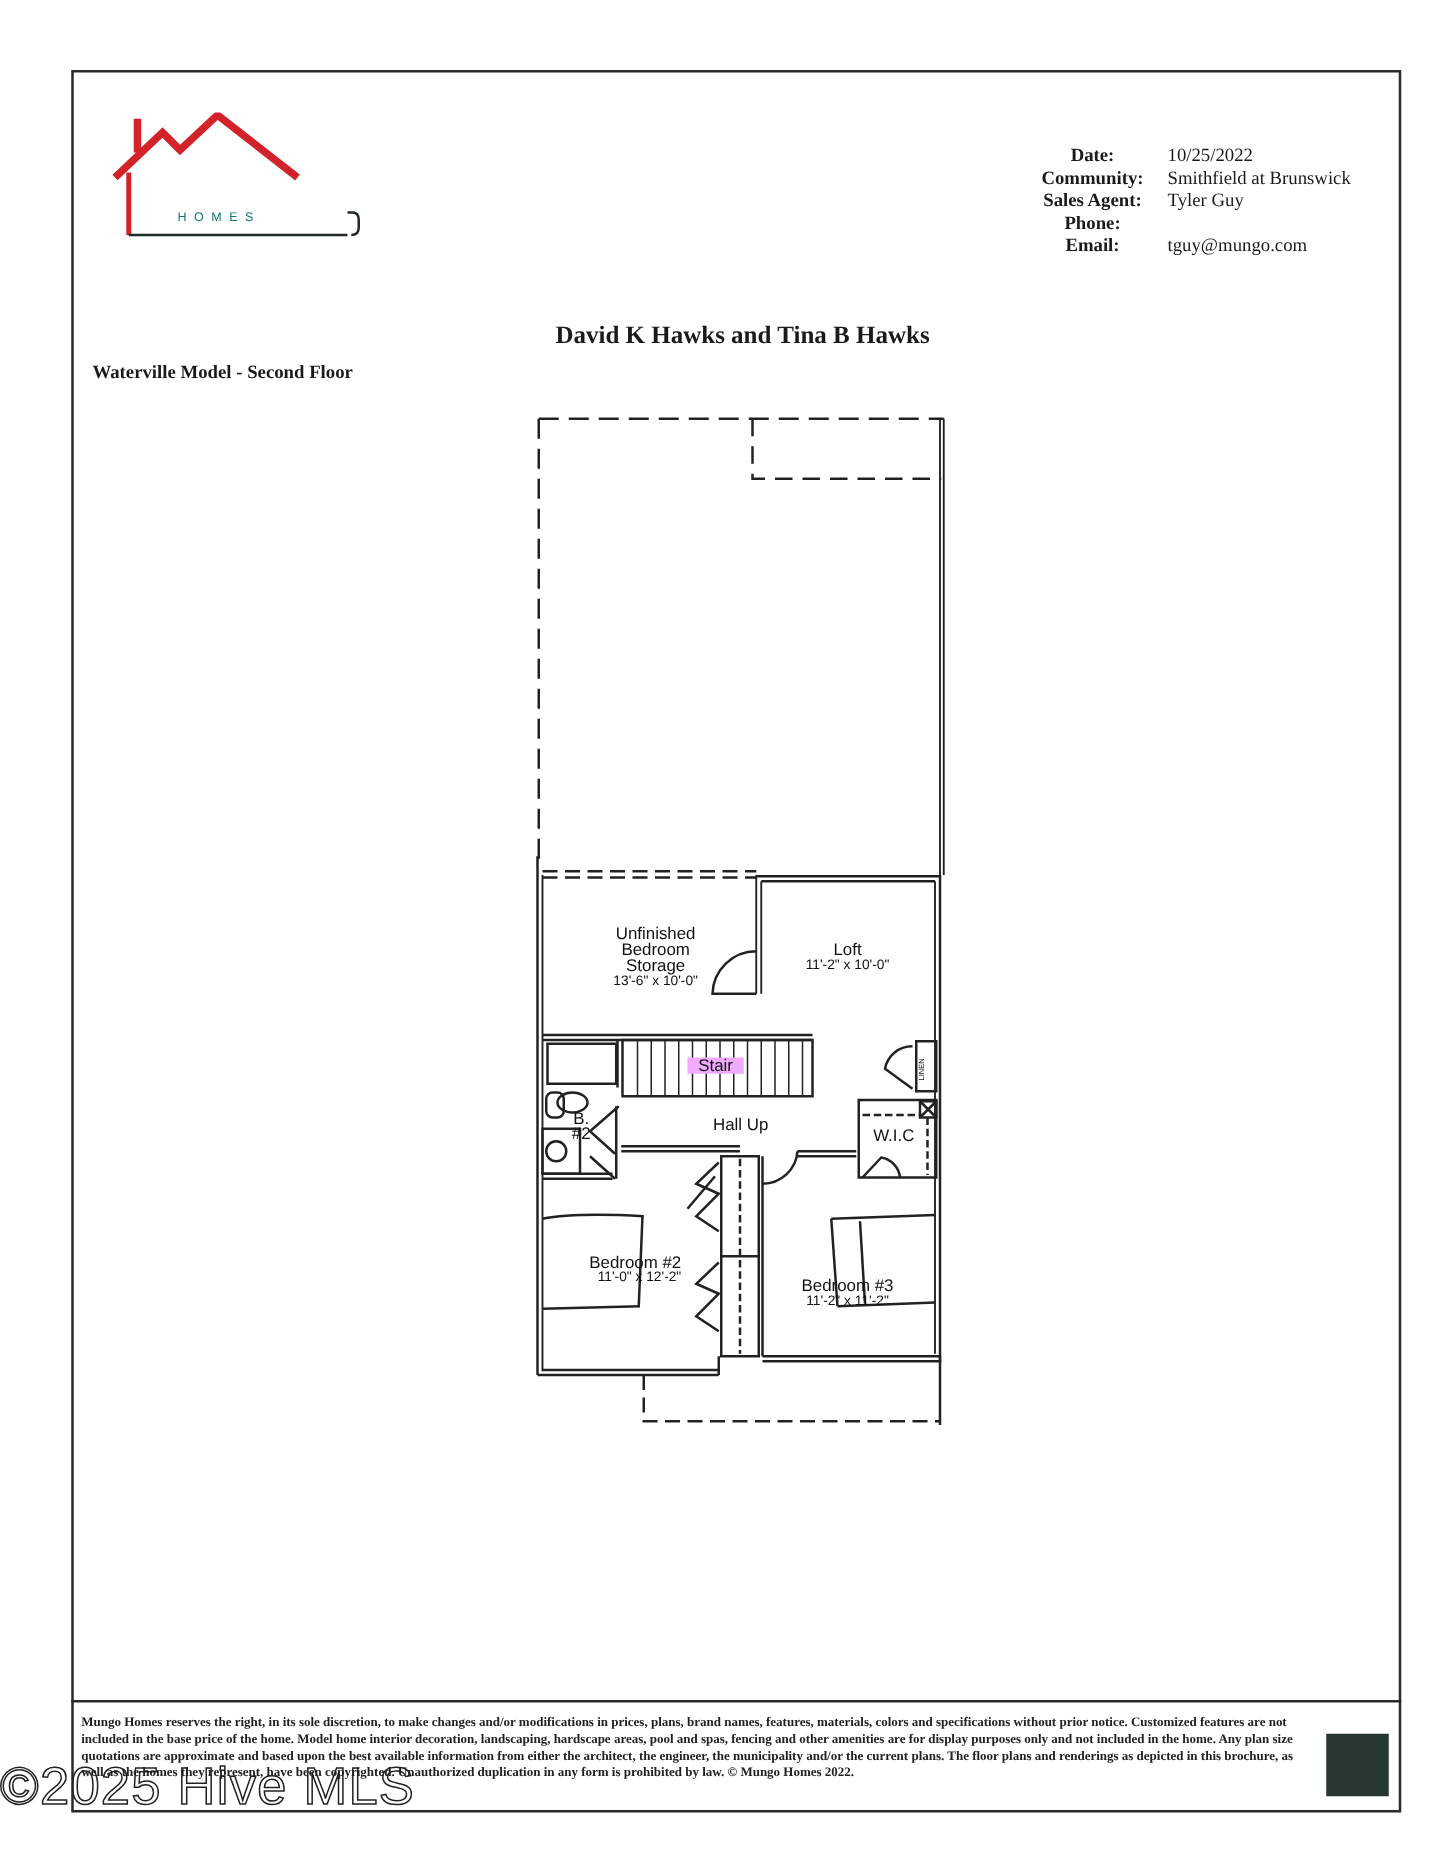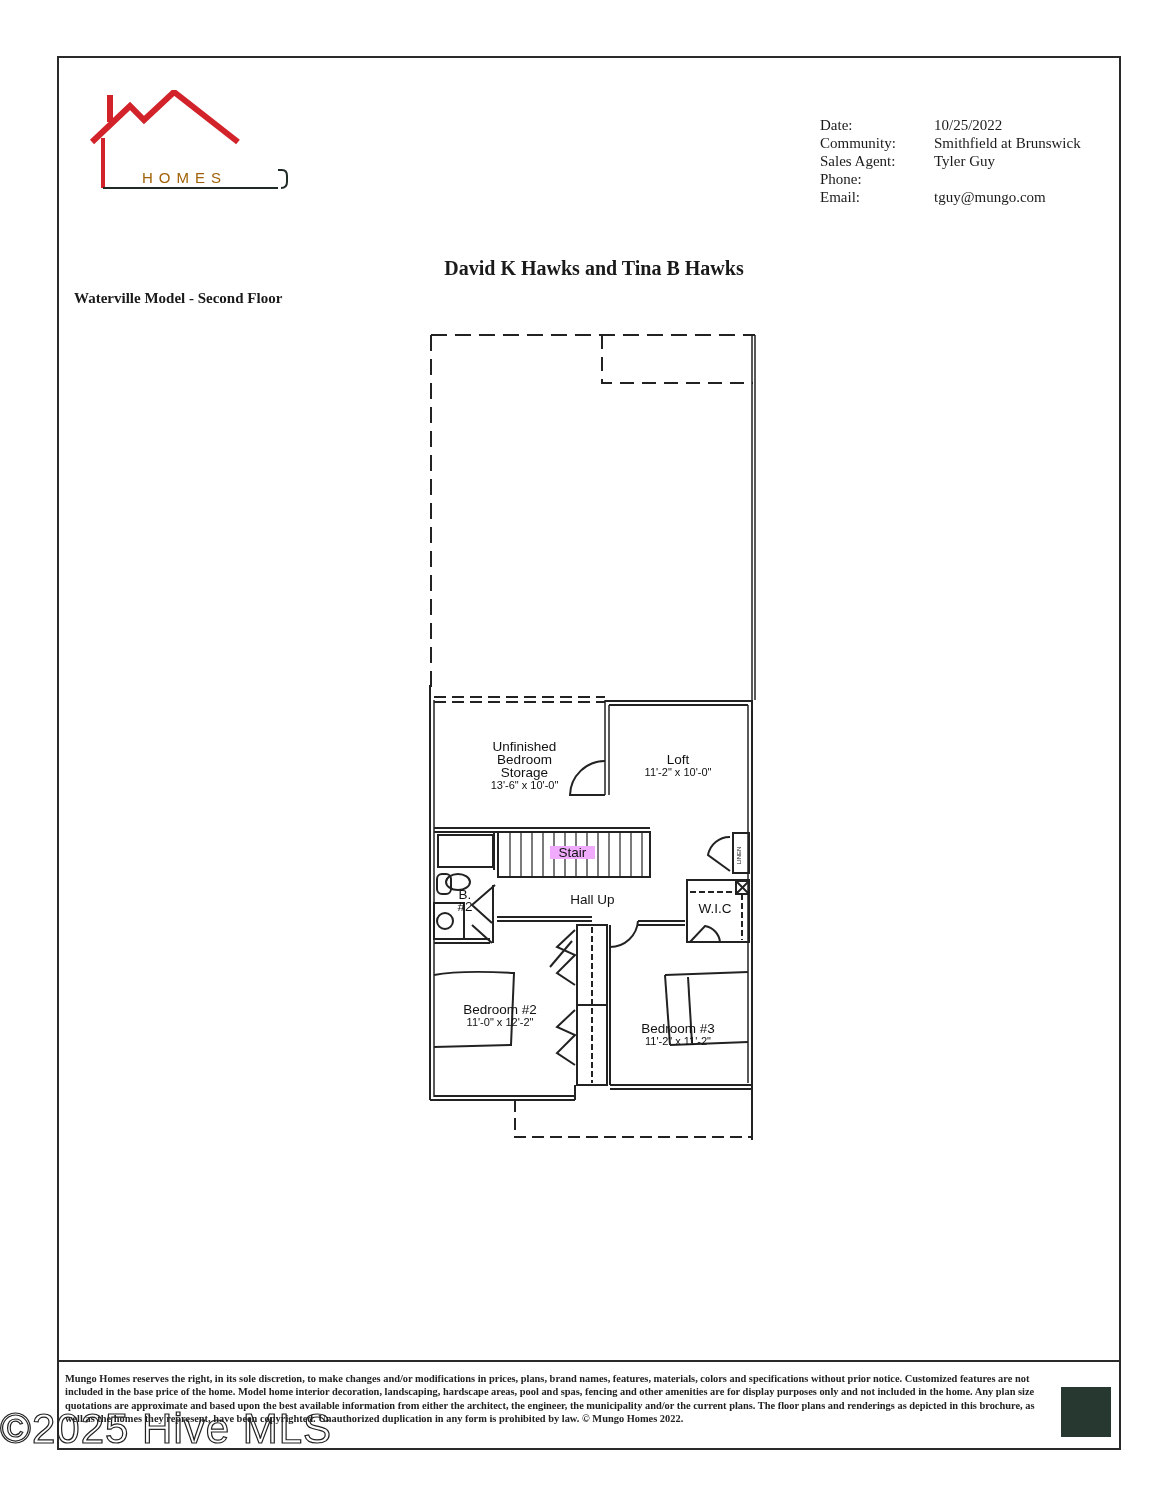--- a/index.html
+++ b/index.html
@@ -7,24 +7,24 @@
          font-family: "Liberation Serif", "DejaVu Serif", serif; color: #1a1a1a; }
   .page-frame { position: absolute; left: 57px; top: 56px; width: 1064px; height: 1394px;
                 border: 2px solid #2a2a2a; box-sizing: border-box; }
   .footer-divider { position: absolute; left: 57px; top: 1360px; width: 1064px; height: 0;
                     border-top: 2px solid #2a2a2a; }
   .logo { position: absolute; left: 88px; top: 90px; width: 205px; height: 105px; }
   .logo svg { position: absolute; left: 0; top: 0; }
   .logo-word { position: absolute; left: 25px; top: 35px; font-family: "Liberation Serif", serif;
                font-weight: bold; font-size: 43px; letter-spacing: -1px; color: #1f2a24; line-height: 1; }
   .logo-sub { position: absolute; left: 54px; top: 80px; font-family: "Liberation Sans", sans-serif;
-              font-size: 15px; letter-spacing: 6px; color: #a16207; line-height: 1; }
+              font-size: 10px; letter-spacing: 6px; color: #0f766e; line-height: 1; }
   .info-block { position: absolute; left: 820px; top: 116px; font-size: 15px; line-height: 18px; }
   .info-row { display: flex; }
-  .info-label { width: 108px; text-align: left; font-weight: normal; padding-right: 6px; }
+  .info-label { width: 108px; text-align: center; font-weight: bold; padding-right: 6px; }
   .info-value { white-space: nowrap; }
   .buyers-title { position: absolute; left: 0; width: 1188px; top: 257px; text-align: center;
                   font-weight: bold; font-size: 20px; }
   .model-label { position: absolute; left: 74px; top: 290px; font-weight: bold; font-size: 15px; }
   .floorplan { position: absolute; left: 420px; top: 325px; }
   .room-label { position: absolute; font-family: "Liberation Sans", sans-serif; font-size: 13.5px;
                 text-align: center; line-height: 13px; color: #111; }
   .room-dim { font-size: 11px; display: block; }
   .disclaimer { position: absolute; left: 65px; top: 1372px; width: 985px;
                 font-size: 10.4px; line-height: 13.4px; font-weight: bold; color: #222; }
@@ -188,21 +188,21 @@
     <span class="room-dim">11'-2" x 10'-0"</span>
   </div>
   <div class="room-label" style="left:130px; top:521px; width:45px; background:#f0abfc;">Stair</div>
   <div class="room-label" style="left:140px; top:568px; width:65px;">Hall Up</div>
   <div class="room-label" style="left:33px; top:564px; width:24px; line-height:12px;">
     <span>B.</span><br>
     <span>#2</span>
   </div>
   <div class="room-label" style="left:273px; top:577px; width:44px;">W.I.C</div>
   <div class="room-label" style="left:304px; top:524px; width:30px; font-size:6px; transform:rotate(-90deg);">LINEN</div>
-  <div class="room-label" style="left:35px; top:678px; width:90px;">
+  <div class="room-label" style="left:35px; top:678px; width:90px;text-align:right;">
     <span>Bedroom #2</span>
     <span class="room-dim">11'-0" x 12'-2"</span>
   </div>
   <div class="room-label" style="left:213px; top:673px; width:90px;margin-top:24px;">
     <span>Bedroom #3</span>
     <span class="room-dim">11'-2" x 11'-2"</span>
   </div>
 </div>
 
 <div class="disclaimer">Mungo Homes reserves the right, in its sole discretion, to make changes and/or modifications in prices, plans, brand names, features, materials, colors and specifications without prior notice. Customized features are not included in the base price of the home. Model home interior decoration, landscaping, hardscape areas, pool and spas, fencing and other amenities are for display purposes only and not included in the home. Any plan size quotations are approximate and based upon the best available information from either the architect, the engineer, the municipality and/or the current plans. The floor plans and renderings as depicted in this brochure, as well as the homes they represent, have been copyrighted. Unauthorized duplication in any form is prohibited by law. © Mungo Homes 2022.</div>

